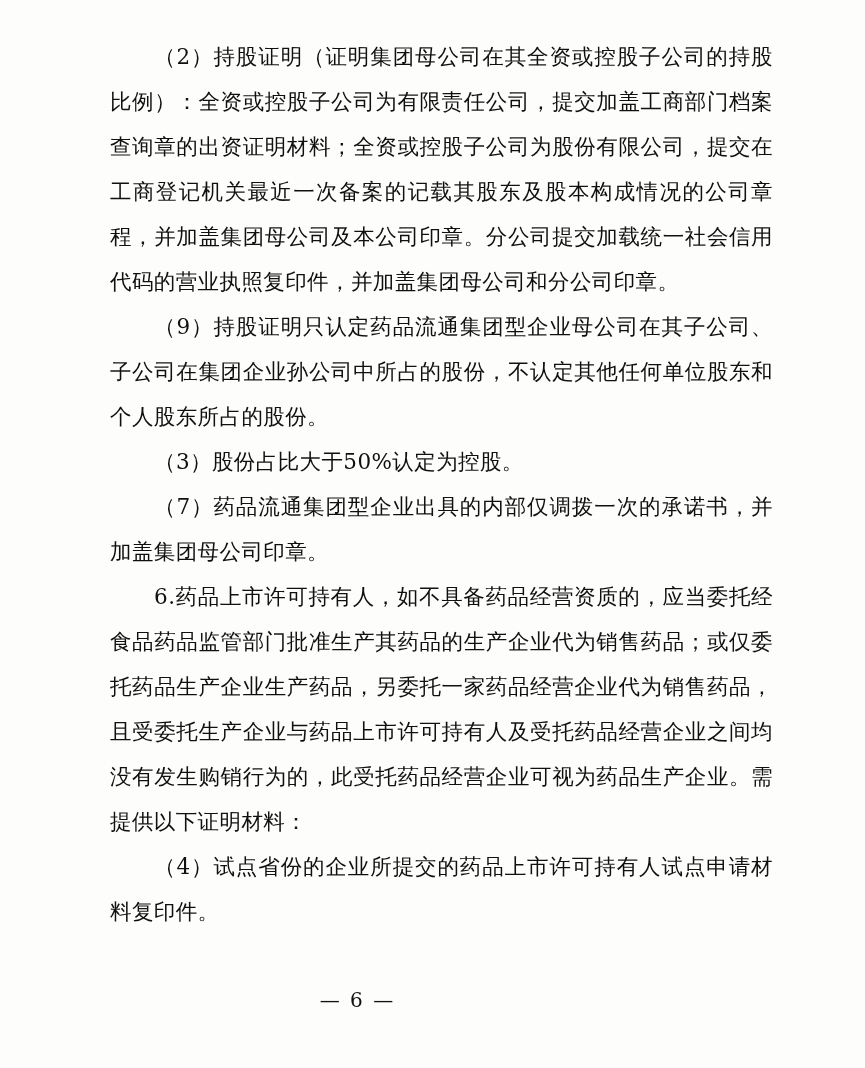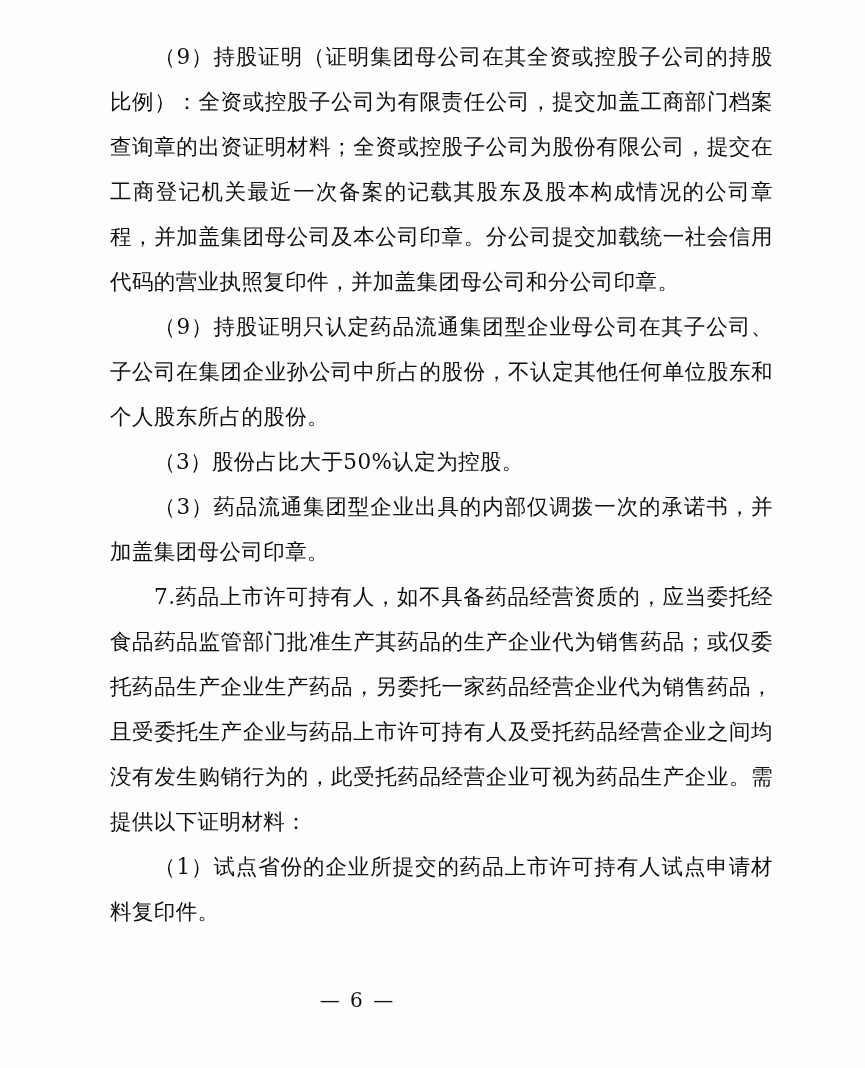--- a/index.html
+++ b/index.html
@@ -52,23 +52,23 @@
     display: inline-block;
     padding-left: 0px;
     margin-left: -150px;
   }
 </style>
 </head>
 <body>
 
 <div class="page">
   <div class="doc-body">
-    <p class="para">（9）持股证明（证明集团母公司在其全资或控股子公司的持股比例）：全资或控股子公司为有限责任公司，提交加盖工商部门档案查询章的出资证明材料；全资或控股子公司为股份有限公司，提交在工商登记机关最近一次备案的记载其股东及股本构成情况的公司章程，并加盖集团母公司及本公司印章。分公司提交加载统一社会信用代码的营业执照复印件，并加盖集团母公司和分公司印章。</p>
+    <p class="para">（2）持股证明（证明集团母公司在其全资或控股子公司的持股比例）：全资或控股子公司为有限责任公司，提交加盖工商部门档案查询章的出资证明材料；全资或控股子公司为股份有限公司，提交在工商登记机关最近一次备案的记载其股东及股本构成情况的公司章程，并加盖集团母公司及本公司印章。分公司提交加载统一社会信用代码的营业执照复印件，并加盖集团母公司和分公司印章。</p>
     <p class="para">（9）持股证明只认定药品流通集团型企业母公司在其子公司、子公司在集团企业孙公司中所占的股份，不认定其他任何单位股东和个人股东所占的股份。</p>
     <p class="para">（3）股份占比大于50%认定为控股。</p>
-    <p class="para">（3）药品流通集团型企业出具的内部仅调拨一次的承诺书，并加盖集团母公司印章。</p>
-    <p class="para">7.药品上市许可持有人，如不具备药品经营资质的，应当委托经食品药品监管部门批准生产其药品的生产企业代为销售药品；或仅委托药品生产企业生产药品，另委托一家药品经营企业代为销售药品，且受委托生产企业与药品上市许可持有人及受托药品经营企业之间均没有发生购销行为的，此受托药品经营企业可视为药品生产企业。需提供以下证明材料：</p>
-    <p class="para">（1）试点省份的企业所提交的药品上市许可持有人试点申请材料复印件。</p>
+    <p class="para">（7）药品流通集团型企业出具的内部仅调拨一次的承诺书，并加盖集团母公司印章。</p>
+    <p class="para">6.药品上市许可持有人，如不具备药品经营资质的，应当委托经食品药品监管部门批准生产其药品的生产企业代为销售药品；或仅委托药品生产企业生产药品，另委托一家药品经营企业代为销售药品，且受委托生产企业与药品上市许可持有人及受托药品经营企业之间均没有发生购销行为的，此受托药品经营企业可视为药品生产企业。需提供以下证明材料：</p>
+    <p class="para">（4）试点省份的企业所提交的药品上市许可持有人试点申请材料复印件。</p>
   </div>
   <div class="page-number">
     <span class="pn-inner">— 6 —</span>
   </div>
 </div>
 
 </body></html>

